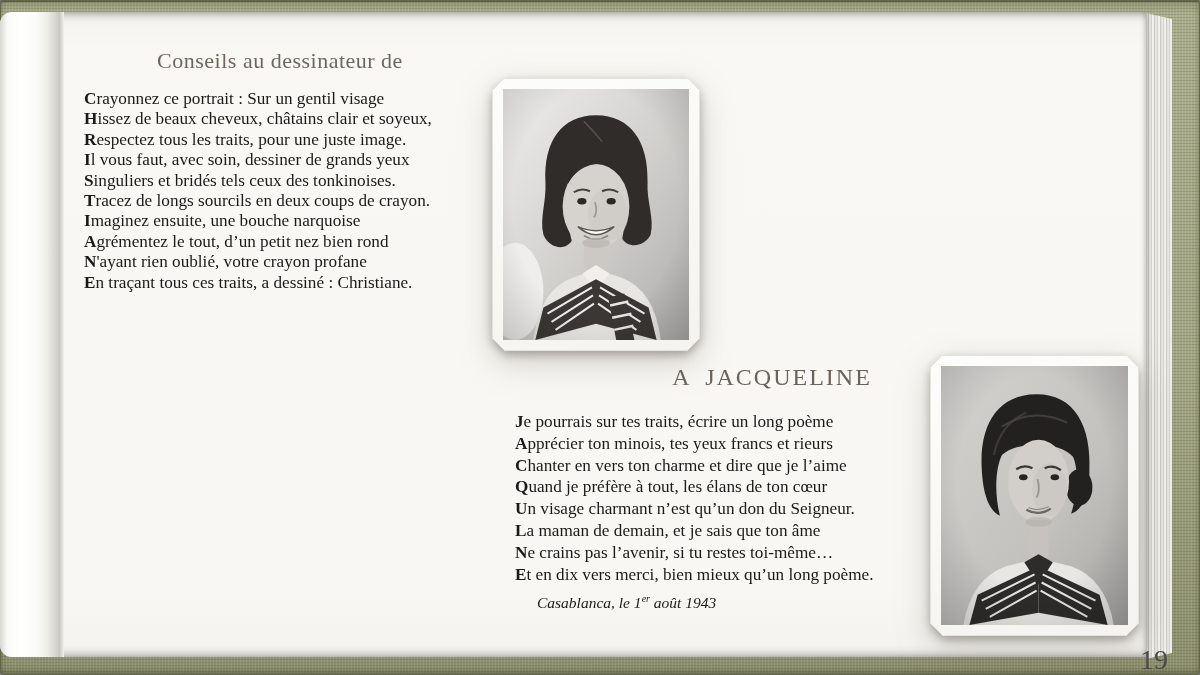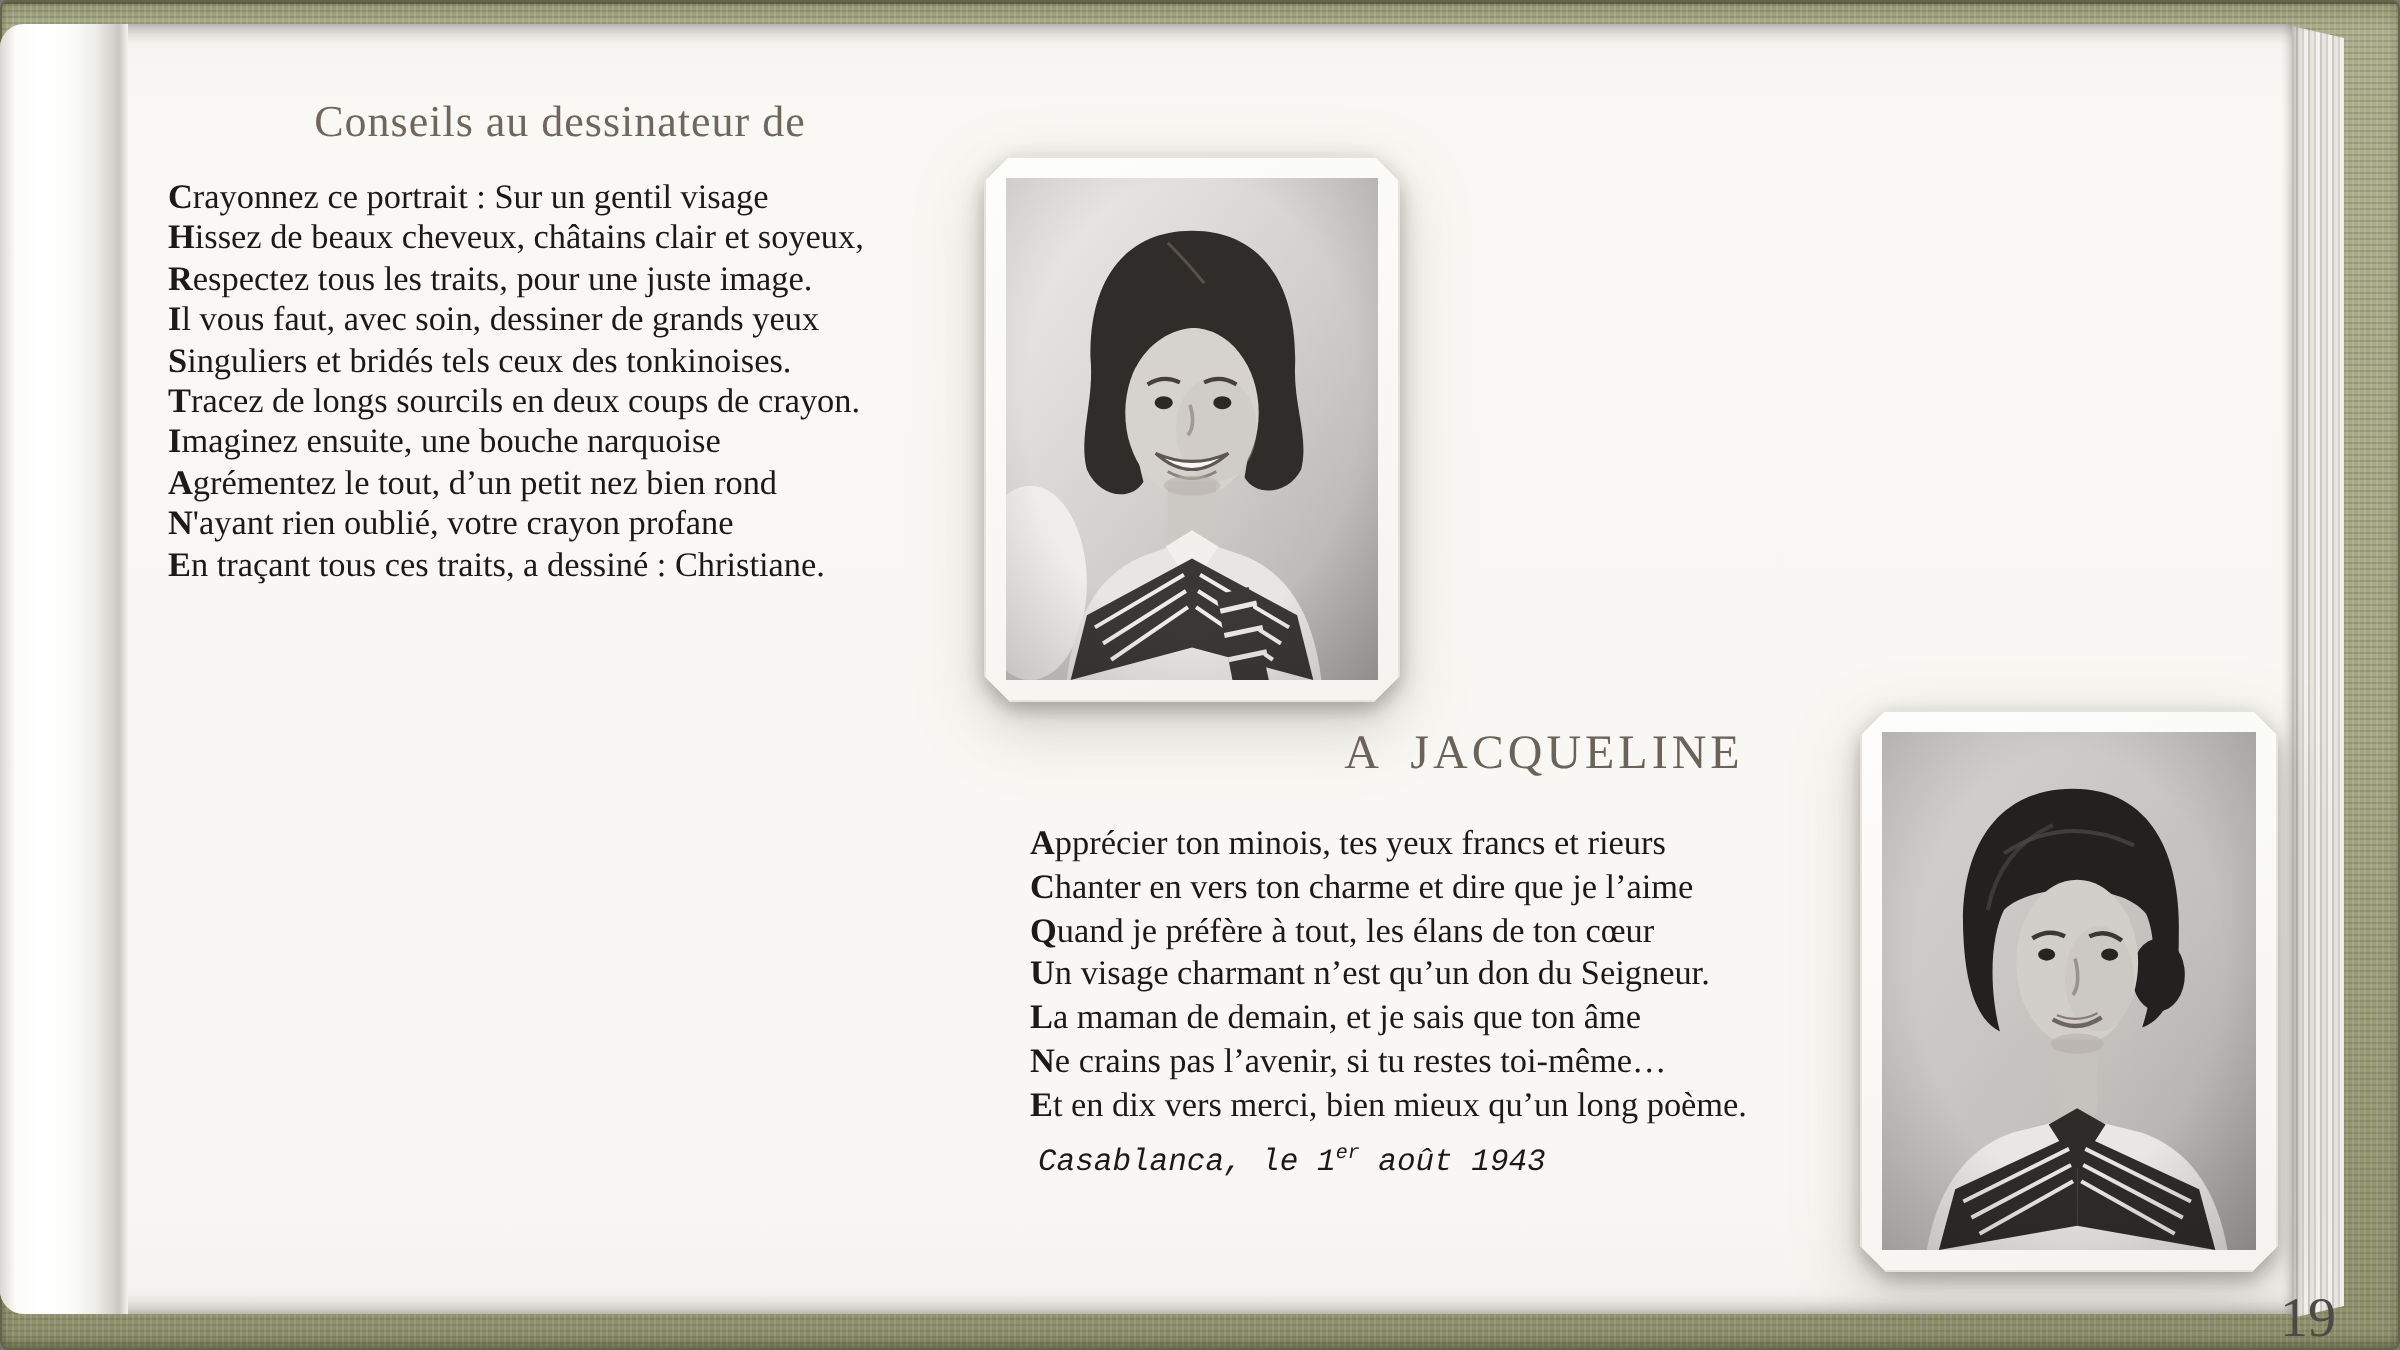--- a/index.html
+++ b/index.html
@@ -55,21 +55,21 @@
   .poem-line{white-space:nowrap;}
   .lead{font-weight:bold;}
   .poem-date{margin:37px 0 0 13px; font-style:italic; font-size:15.5px; color:#1b1a18;}
   .poem-date sup{font-size:10px; font-style:italic;}
 
   .title2{position:absolute; left:560px; top:352px; width:424px; margin:0;
     font-weight:normal; text-align:center; font-size:24px; color:#6b635a;
     letter-spacing:2px; word-spacing:7px;}
   .poem2{position:absolute; left:515px; top:399px; width:424px;}
   .poem2 .poem-lines{margin-top:0; line-height:21.8px;}
-  .poem2 .poem-date{margin:8px 0 0 4px;font-family:Liberation Mono, monospace;}
+  .poem2 .poem-date{margin:8px 0 0 22px;}
 
   
   .photo{position:absolute;
     filter:drop-shadow(0 4px 5px rgba(95,92,80,.45)) drop-shadow(0 10px 16px rgba(95,92,80,.25));}
   .photo-frame{width:100%; height:100%; box-sizing:border-box; padding:11px;
     background:linear-gradient(160deg,#fdfdfb,#f4f3ef);
     clip-path:polygon(13px 0,calc(100% - 13px) 0,100% 13px,100% calc(100% - 13px),
       calc(100% - 13px) 100%,13px 100%,0 calc(100% - 13px),0 13px);
     box-shadow:inset 0 0 0 1px #e4e3dd;}
   .photo-img{width:100%; height:100%; overflow:hidden; background:#b9b8b6;}
@@ -146,20 +146,21 @@
             <path d="M106,214 L124,210 M108,226 L127,222 M110,238 L129,234" stroke="#e9e8e5" stroke-width="2.5" fill="none"></path>
             <rect width="184" height="248" fill="url(#vig1)"></rect>
           </svg>
         </div>
       </div>
     </figure>
 
     <h1 class="title2">A JACQUELINE</h1>
     <section class="poem2">
       <div class="poem-lines">
+          <div class="poem-line"><span class="lead">J</span>e pourrais sur tes traits, écrire un long poème</div>
           <div class="poem-line"><span class="lead">A</span>pprécier ton minois, tes yeux francs et rieurs</div>
           <div class="poem-line"><span class="lead">C</span>hanter en vers ton charme et dire que je l’aime</div>
           <div class="poem-line"><span class="lead">Q</span>uand je préfère à tout, les élans de ton cœur</div>
           <div class="poem-line"><span class="lead">U</span>n visage charmant n’est qu’un don du Seigneur.</div>
           <div class="poem-line"><span class="lead">L</span>a maman de demain, et je sais que ton âme</div>
           <div class="poem-line"><span class="lead">N</span>e crains pas l’avenir, si tu restes toi-même…</div>
           <div class="poem-line"><span class="lead">E</span>t en dix vers merci, bien mieux qu’un long poème.</div>
         </div>
       <p class="poem-date"><span>Casablanca, le 1</span><sup>er</sup><span> août 1943</span></p>
     </section>

